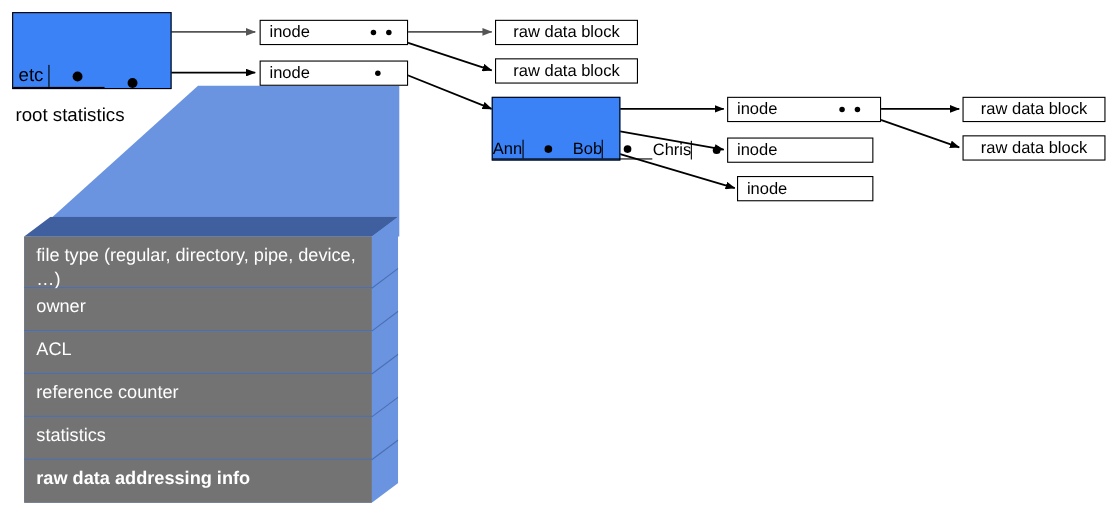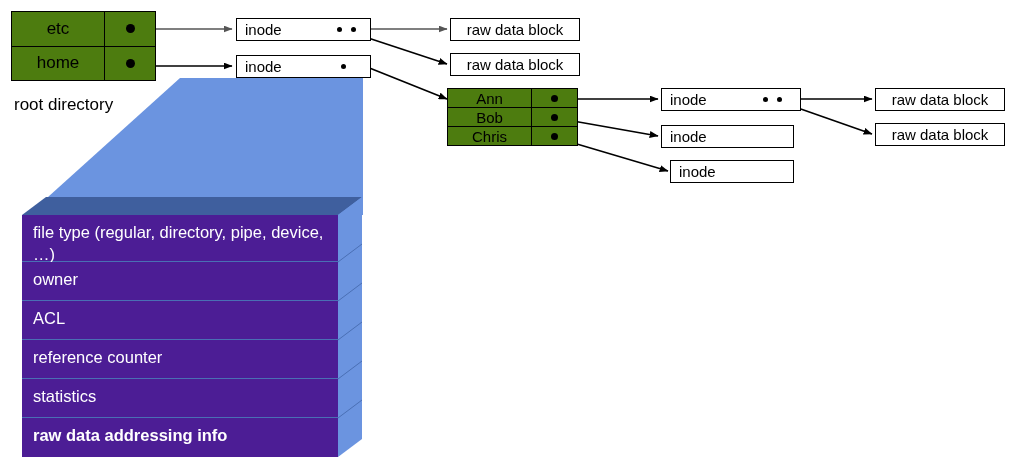--- a/index.html
+++ b/index.html
@@ -16,24 +16,24 @@
     height: 464px;
     background: #ffffff;
     overflow: hidden;
   }
 
   
   .dir-table {
     position: absolute;
     box-sizing: border-box;
     border: 1.5px solid #000000;
-    background: #4d7c0f;
-    display: flex;
-    flex-direction: column;
-    z-index: 3;
+    background: #3b82f6;
+    display: flex;
+    z-index: 3;
+    align-items: flex-end;
   }
   .dir-row {
     display: flex;
     flex: 1 1 auto;
     box-sizing: border-box;
     border-bottom: 1.5px solid #000000;
   }
   .dir-row:last-child { border-bottom: none; }
   .dir-name {
     flex: 1 1 auto;
@@ -131,21 +131,21 @@
     position: absolute;
     left: 0;
     top: 18px;
     width: 316px;
     background: #5b87da;
   }
   .detail-row {
     position: relative;
     box-sizing: border-box;
     width: 316px;
-    background: #4c1d95;
+    background: #737373;
     border-bottom: 1.5px solid #4a6fb4;
     color: #ffffff;
     font-size: 16.5px;
     line-height: 1.32;
     padding: 7px 10px 7px 11px;
   }
   .detail-row:last-child { border-bottom: none; }
 
   .caption {
     position: absolute;
@@ -196,48 +196,47 @@
   </svg>
 
   <div class="dir-table" style="left:11px; top:11px; width:145px; height:70px;">
     <div class="dir-row">
       <div class="dir-name">etc</div>
       <div class="dir-ptr" style="width:50px;">
         <span class="dot" style="width:9px;height:9px;"></span>
       </div>
     </div>
     <div class="dir-row">
-      <div class="dir-name">home</div>
       <div class="dir-ptr" style="width:50px;">
         <span class="dot" style="width:9px;height:9px;"></span>
       </div>
     </div>
   </div>
 
-  <div class="caption" style="left:14px; top:95px;">root directory</div>
+  <div class="caption" style="left:14px; top:95px;">root statistics</div>
 
   <div class="inode" style="left:236px; top:18px; width:135px; height:23px;">
     <span class="label">inode</span>
     <span class="ptrs">
       <span class="dot" style="width:5px;height:5px;"></span>
       <span class="dot" style="width:5px;height:5px;"></span>
     </span>
   </div>
 
   <div class="inode" style="left:236px; top:55px; width:135px; height:23px;">
     <span class="label">inode</span>
     <span class="ptrs" style="right:24px;">
       <span class="dot" style="width:5px;height:5px;"></span>
     </span>
   </div>
 
   <div class="rdb" style="left:450px; top:18px; width:130px; height:23px;">raw data block</div>
   <div class="rdb" style="left:450px; top:53px; width:130px; height:23px;">raw data block</div>
 
-  <div class="dir-table" style="left:447px; top:88px; width:131px; height:58px;">
+  <div class="dir-table" style="left:447px; top:88px; width:117px; height:58px;">
     <div class="dir-row">
       <div class="dir-name small">Ann</div>
       <div class="dir-ptr" style="width:45px;">
         <span class="dot" style="width:7px;height:7px;"></span>
       </div>
     </div>
     <div class="dir-row">
       <div class="dir-name small">Bob</div>
       <div class="dir-ptr" style="width:45px;">
         <span class="dot" style="width:7px;height:7px;"></span>

